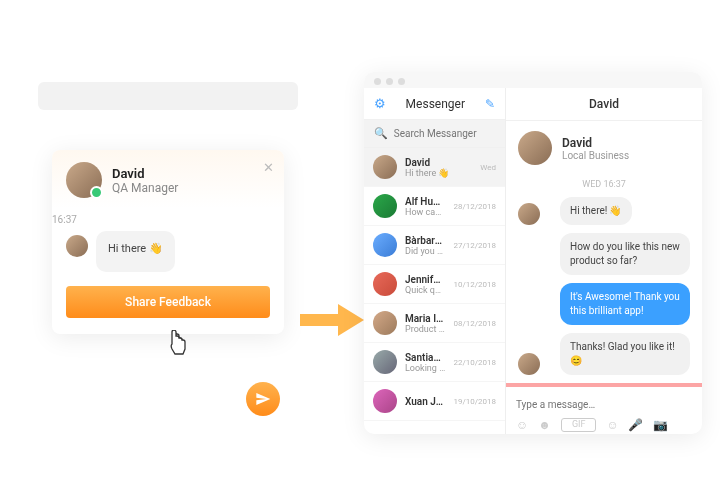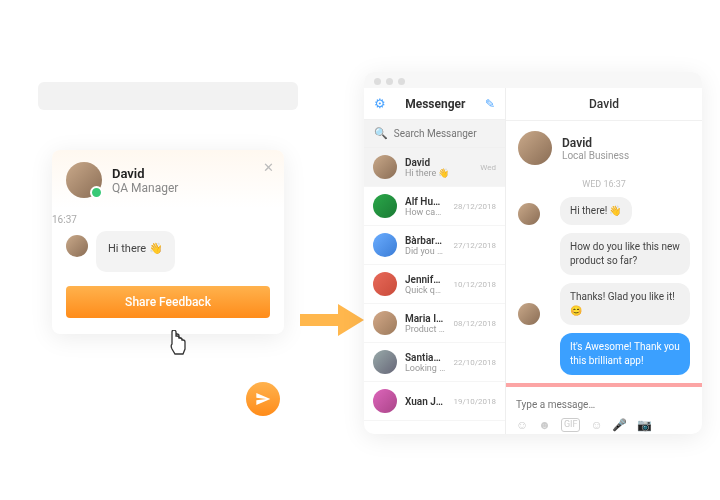--- a/index.html
+++ b/index.html
@@ -22,21 +22,21 @@
 .send-circle{position:absolute;left:246px;top:382px;width:34px;height:34px;border-radius:50%;background:linear-gradient(#ffb24d,#ff8c1a);display:flex;align-items:center;justify-content:center;color:#fff}
 .arrow{position:absolute;left:300px;top:300px;width:64px;height:40px}
 .arrow svg{width:100%;height:100%}
 .app{position:absolute;left:364px;top:72px;width:338px;height:362px;background:#fff;border-radius:10px;box-shadow:0 4px 24px rgba(0,0,0,.08);display:flex;flex-direction:column;overflow:hidden}
 .titlebar{height:16px;padding:6px 10px;display:flex;gap:5px;background:#f7f7f7}
 .titlebar span{width:7px;height:7px;border-radius:50%;background:#ddd}
 .app-body{flex:1;display:flex;overflow:hidden}
 .sidebar{width:142px;border-right:1px solid #eee;display:flex;flex-direction:column;overflow:hidden}
 .sb-top{display:flex;align-items:center;justify-content:space-between;padding:8px 10px;border-bottom:1px solid #f0f0f0}
 .gear{color:#4aa3ff;font-size:13px}
-.sb-title{font-size:12px;font-weight:700;color:#333}
+.sb-title{font-size:12px;font-weight:400;color:#333}
 .edit{color:#4aa3ff;font-size:12px}
 .search{display:flex;align-items:center;gap:6px;background:#f3f3f3;margin:0;padding:7px 10px;border-bottom:1px solid #f0f0f0}
 .search .mag{color:#bbb;font-size:11px}
 .search input{border:none;background:transparent;font-size:10px;color:#888;width:100%;outline:none}
 .convs{flex:1;overflow:hidden}
 .conv{display:flex;gap:8px;padding:7px 9px;border-bottom:1px solid #f5f5f5;align-items:center}
 .conv.active{background:#f3f3f3}
 .conv .av{width:24px;height:24px;border-radius:50%;flex:none}
 .conv .av.c0{background:linear-gradient(135deg,#c9a98a,#8a6d55)}
 .conv .av.c1{background:linear-gradient(135deg,#2ba84a,#1a7a34)}
@@ -197,34 +197,34 @@
       <div class="daylabel">WED 16:37</div>
       <div id="msgs">
           <div class="msg-row ">
             <div class="mav"></div>
             <div class="msg-bubble">Hi there! 👋</div>
           </div>
           <div class="msg-row ">
             <div style="width:22px;flex:none"></div>
             <div class="msg-bubble">How do you like this new product so far?</div>
           </div>
+          <div class="msg-row right">
+            <div class="msg-bubble blue">It's Awesome! Thank you this brilliant app!</div>
+          </div>
           <div class="msg-row ">
             <div class="mav"></div>
             <div class="msg-bubble">Thanks! Glad you like it! 😊</div>
-          </div>
-          <div class="msg-row right">
-            <div class="msg-bubble blue">It's Awesome! Thank you this brilliant app!</div>
           </div>
         </div>
       <div class="composer">
         <input placeholder="Type a message…" style="">
         <div class="comp-icons">
           <span>☺</span>
           <span>☻</span>
-          <span style="font-size:9px;border:1px solid #ccc;border-radius:3px;padding:0 2px">GIF</span>
+          <span style="font-size:9px;border:1px solid #ccc;border-radius:3px;padding:0 10px">GIF</span>
           <span>☺</span>
           <span>🎤</span>
           <span>📷</span>
         </div>
       </div>
     </div>
   </div>
 </div>
 
 </body></html>

